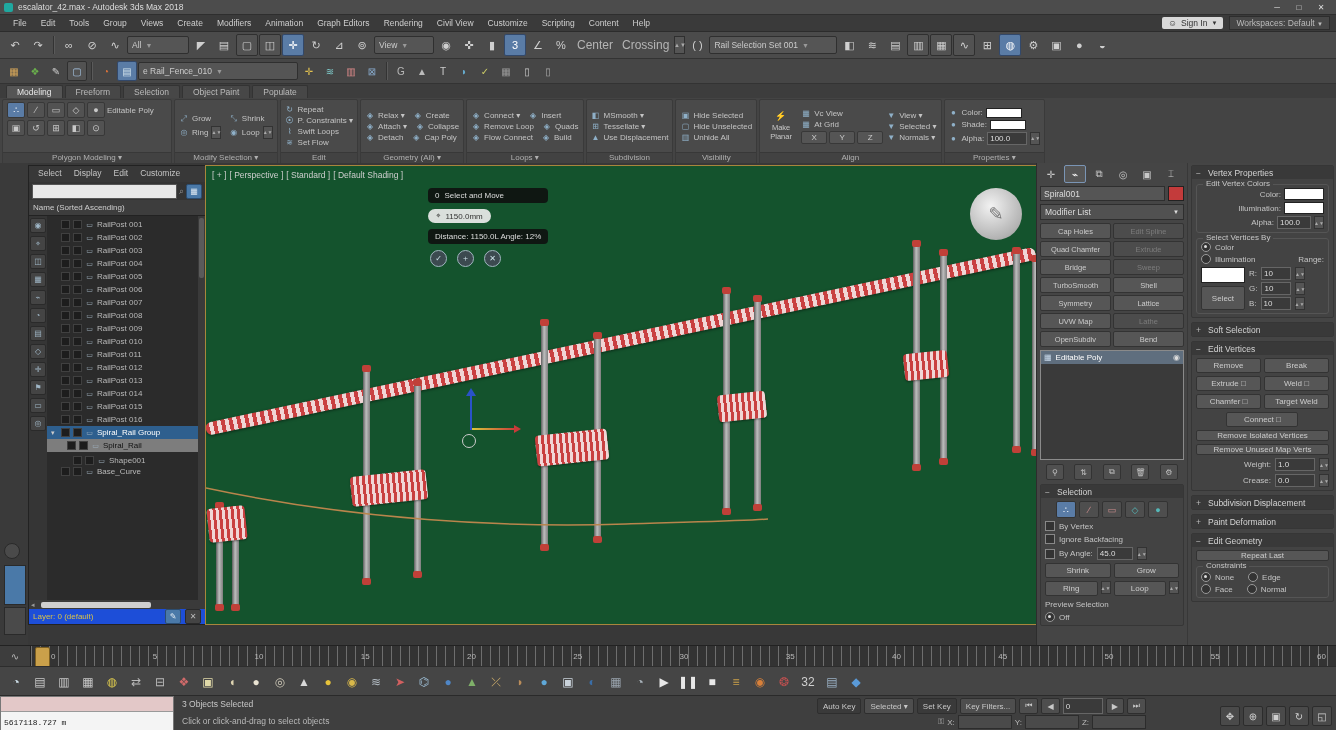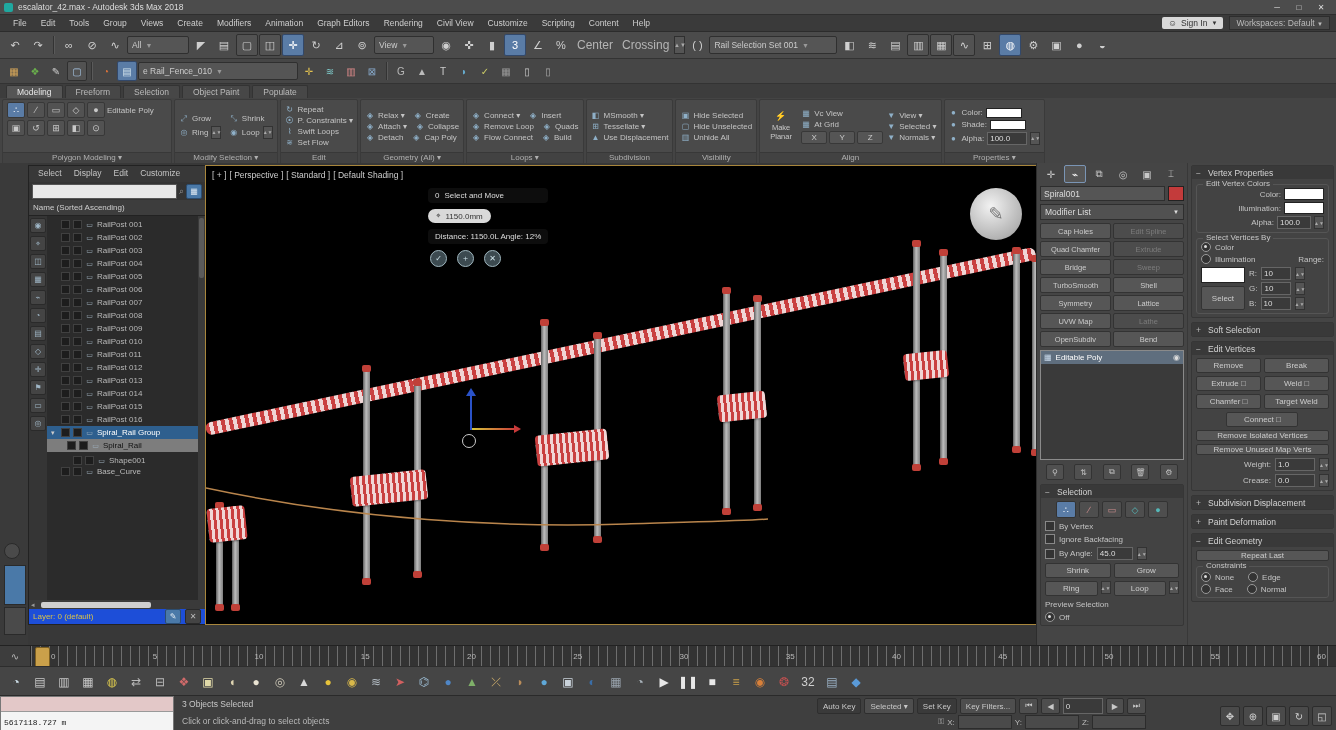--- a/index.html
+++ b/index.html
@@ -74,21 +74,21 @@
   .erow.sel{background:#2e5f8e;color:#fff;}
   .erow.gsel{background:#7d7d7d;color:#111;}
   .erow .arrow{width:7px;color:#ccc;font-size:7px;}
   #exp-vscroll{position:absolute;right:0;top:0;width:7px;height:100%;background:#3a3a3a;}
   #exp-vscroll .thumb{position:absolute;top:2px;left:1px;width:5px;height:60px;background:#5a5a5a;border-radius:2px;}
   #exp-hscroll{height:9px;background:#3a3a3a;display:flex;align-items:center;padding:0 2px;}
   #exp-hscroll .hthumb{width:110px;height:6px;background:#cfcfcf;border-radius:2px;margin-left:6px;}
   #exp-footer{height:15px;display:flex;align-items:center;gap:4px;padding:0 4px;background:#1d4ed8;}
   #exp-footer .laytext{color:#d8c24a;font-size:8px;flex:1;}
   
-  #viewport{position:absolute;left:205px;top:2px;width:830px;height:458px;background:#000000;border:1px solid #a8863c;overflow:hidden;}
+  #viewport{position:absolute;left:205px;top:2px;width:830px;height:458px;background:#14532d;border:1px solid #a8863c;overflow:hidden;}
   #vp-label{position:absolute;left:6px;top:4px;font-size:8.5px;color:#cfcfcf;z-index:5;}
   .post{position:absolute;width:7px;background:linear-gradient(90deg,#5f5f5f,#bdbdbd 45%,#7e7e7e);border-radius:2px;}
   .post .cap{position:absolute;left:-1px;width:9px;height:7px;background:#c04038;border-radius:2px;}
   .coil{position:absolute;border-radius:4px;transform:rotate(-6deg);
         background:repeating-linear-gradient(90deg,#c94040 0 3px,#f0d6d6 3px 6px);
         box-shadow:0 1px 2px rgba(0,0,0,.4);}
   #rail{position:absolute;height:13px;border-radius:6px;transform-origin:0 50%;
         background:repeating-linear-gradient(90deg,#c94040 0 4px,#f0d6d6 4px 8px);
         box-shadow:0 1px 3px rgba(0,0,0,.5);}
   #viewcube{position:absolute;width:52px;height:52px;border-radius:50%;

